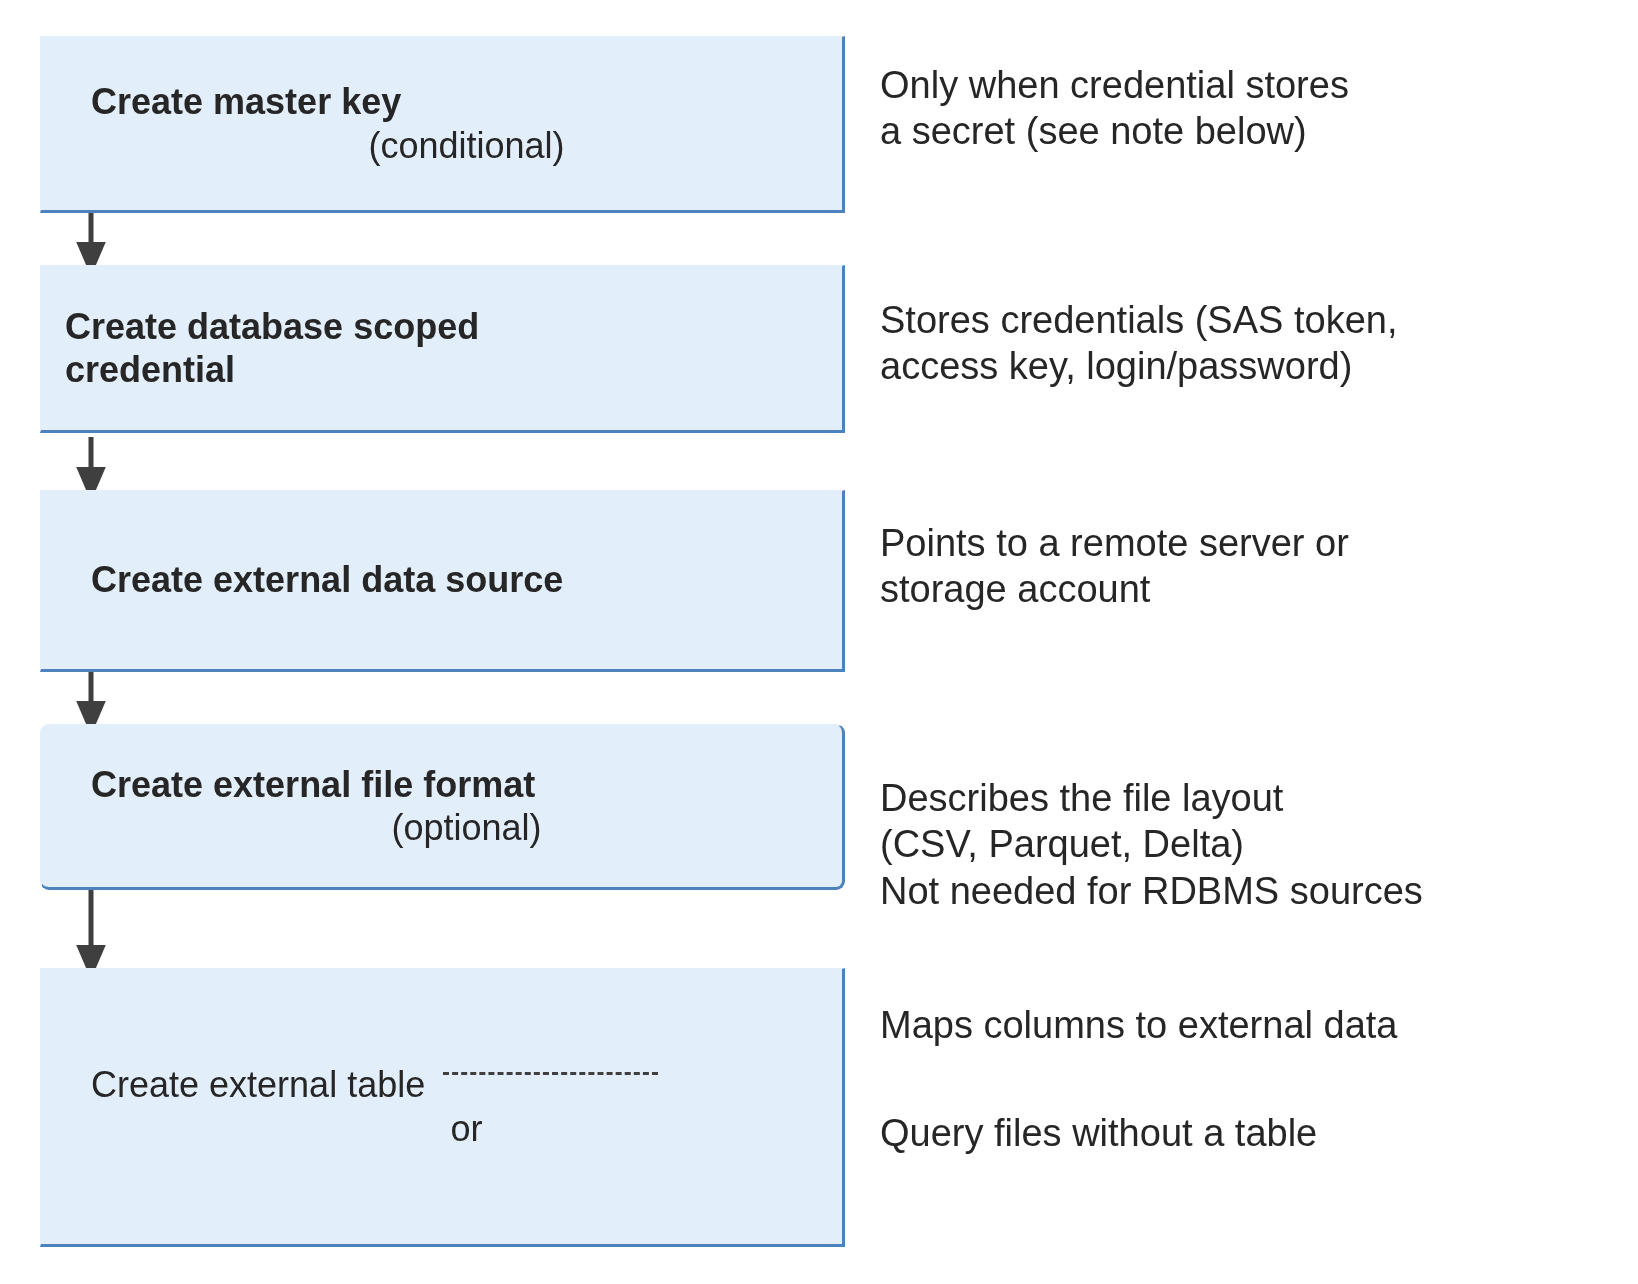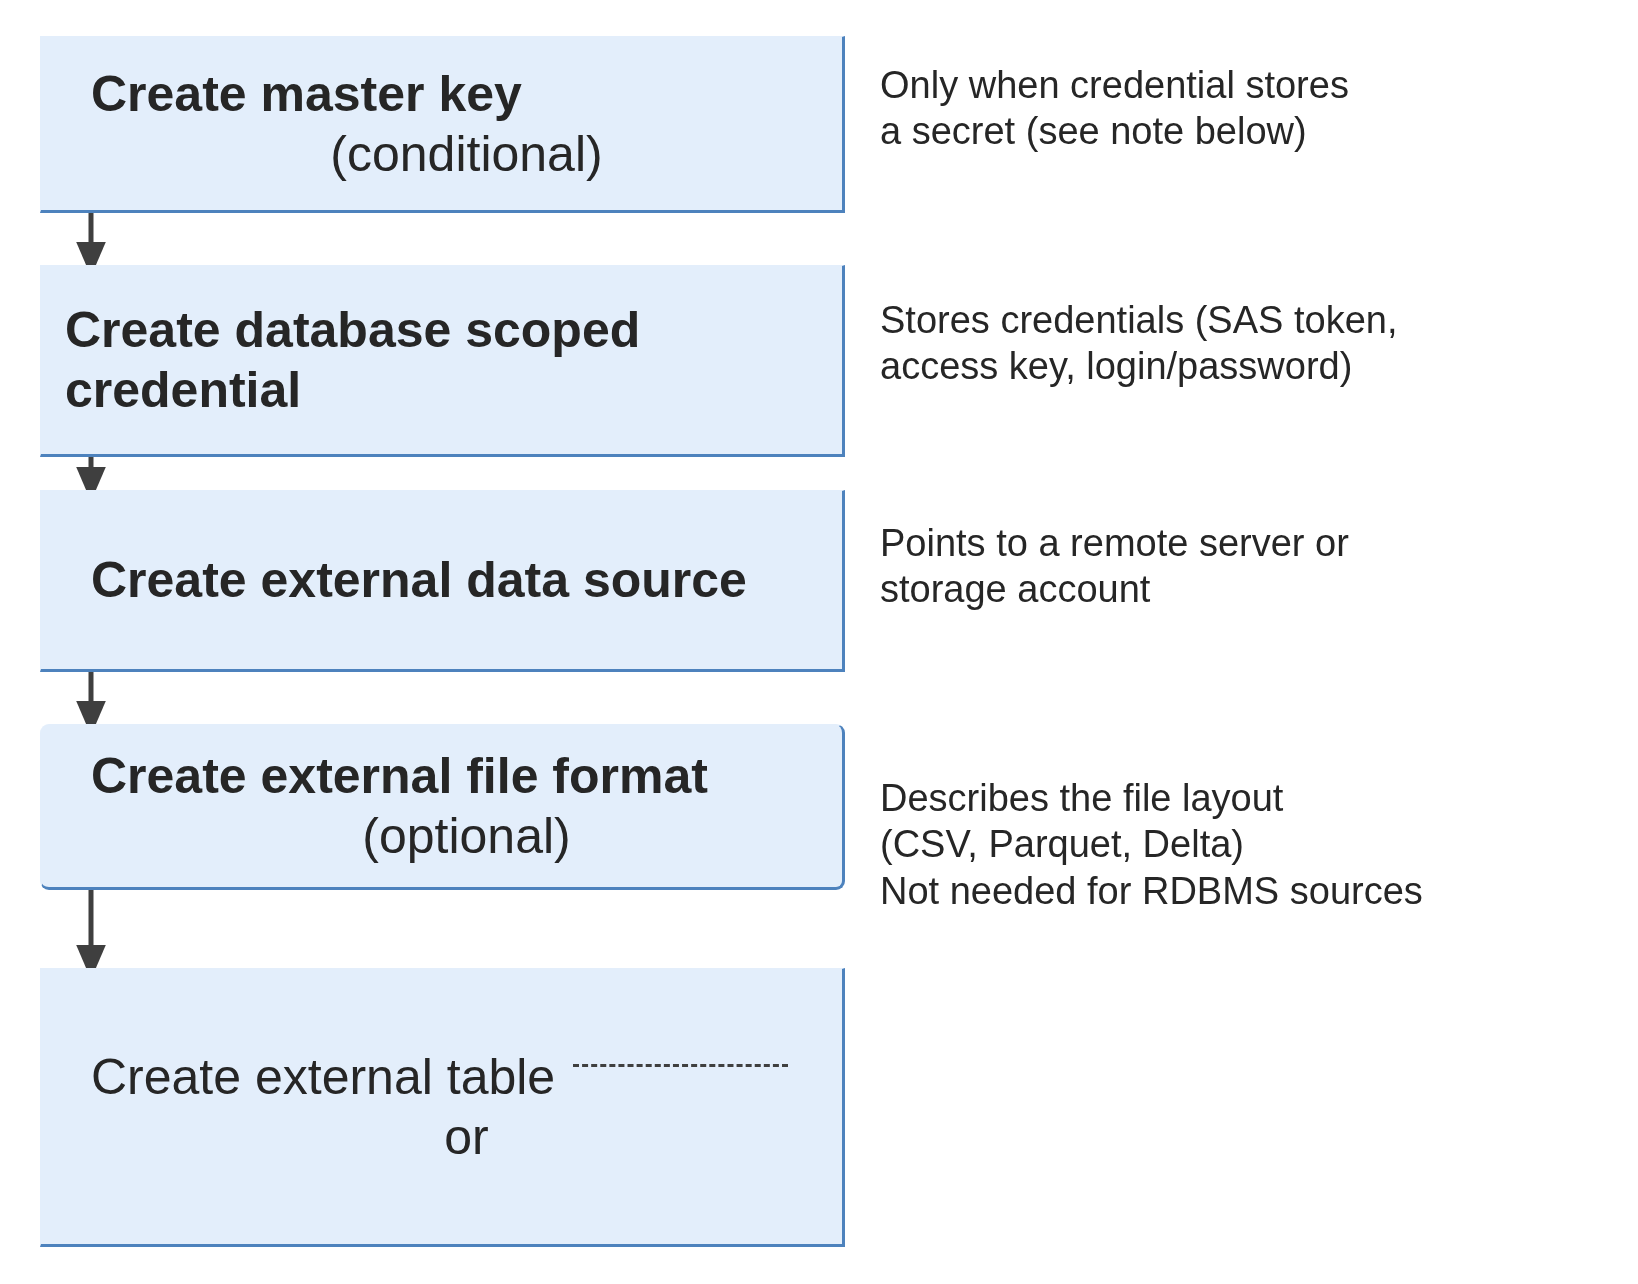--- a/index.html
+++ b/index.html
@@ -33,36 +33,36 @@
     border: 1px solid #e3eefb;
     border-right: 3px solid #4d82bd;
     border-bottom: 3px solid #4d82bd;
     display: flex;
     flex-direction: column;
     justify-content: center;
     padding: 0 0 0 50px;
   }
 
   .node-line {
-    font-size: 50px;
+    font-size: 36px;
     line-height: 1.20;
     white-space: nowrap;
     color: #262626;
   }
   .node-line.strong {
     font-weight: bold;
   }
   .node-line.light {
     font-weight: normal;
     text-align: center;
   }
 
   
   #node-master-key      { top: 36px;   height: 177px; }
-  #node-scoped-cred     { top: 265px;  height: 192px; padding-left: 24px; }
+  #node-scoped-cred     { top: 265px;  height: 168px; padding-left: 24px; }
   #node-data-source     { top: 490px;  height: 182px; }
   #node-file-format     { top: 724px;  height: 166px; border-radius: 9px; }
   #node-external-table  { top: 968px;  height: 279px; }
 
   
   .note {
     position: absolute;
     left: 880px;
     font-size: 38px;
     line-height: 1.22;
@@ -165,15 +165,21 @@
     <div>Points to a remote server or</div>
     <div>storage account</div>
   </div>
 
   <div class="note" id="note-file-format">
     <div>Describes the file layout</div>
     <div>(CSV, Parquet, Delta)</div>
     <div>Not needed for RDBMS sources</div>
   </div>
 
+  <div class="note" id="note-maps-columns">
+    <div>Maps columns to external data</div>
+  </div>
 
+  <div class="note" id="note-query-files">
+    <div>Query files without a table</div>
+  </div>
 
 </div>
 
 </body></html>

